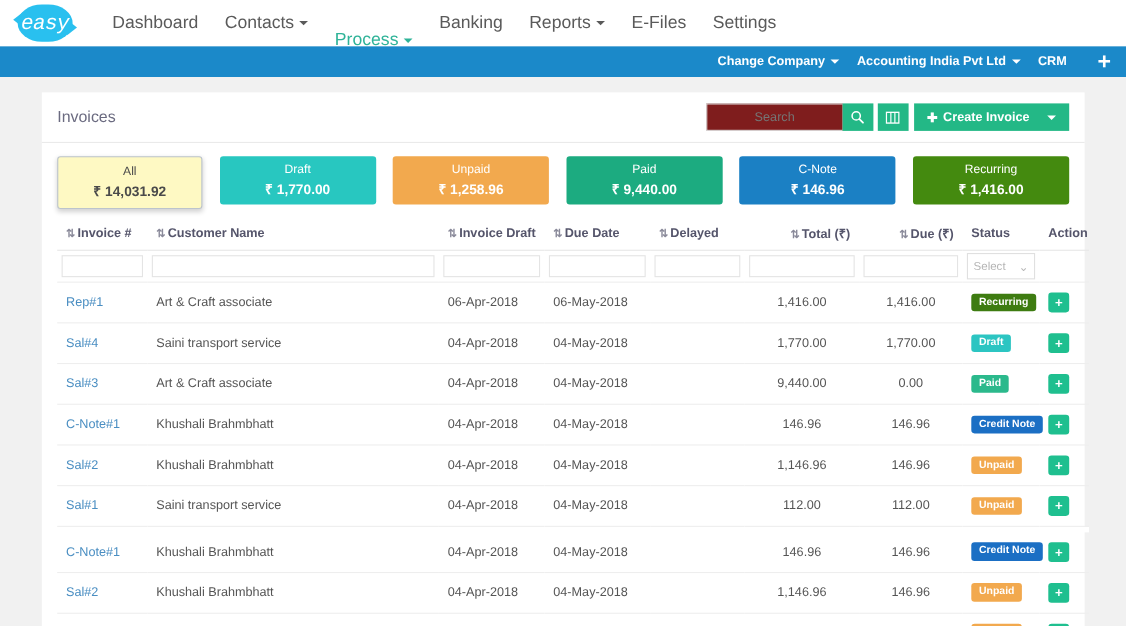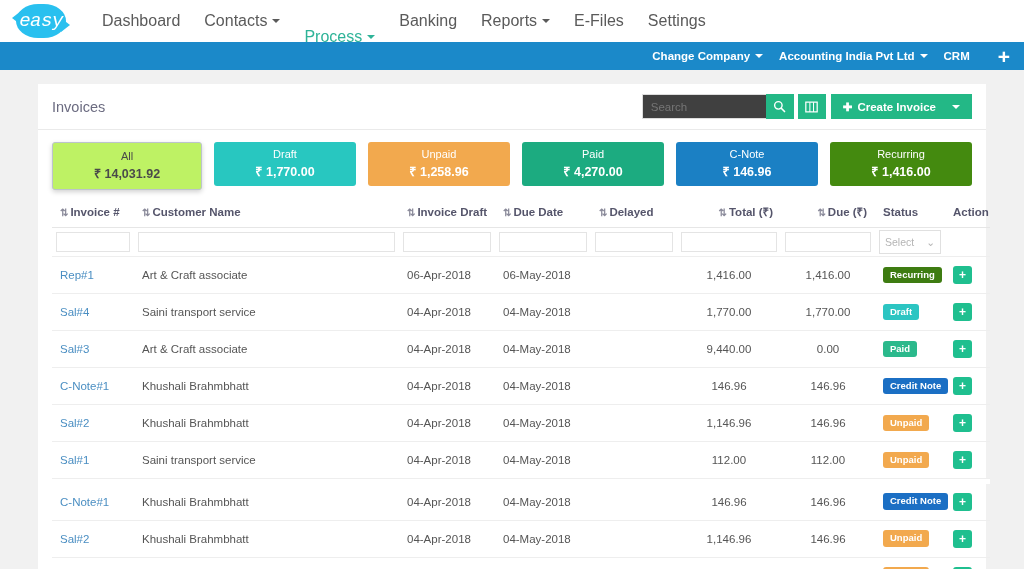--- a/index.html
+++ b/index.html
@@ -93,21 +93,22 @@
     display: flex; align-items: center; justify-content: space-between;
     padding: 0 14px;
   }
   .card-title { font-size: 14.5px; color: #6b6b80; }
 
   .head-tools { display: flex; align-items: center; }
   .search-input {
     width: 124px; height: 25px; border: 1px solid #ddd; border-right: none;
     font-size: 11.5px; color: #9a9a9a; padding: 0 8px;
     font-family: "Liberation Sans", sans-serif; outline: none;
-    background: #404040;
+    background: #7f1d1d;
+    text-align: center;
   }
   .btn-green {
     height: 25px; background: #23b886; border: none; color: #fff;
     display: flex; align-items: center; justify-content: center;
     cursor: pointer; font-size: 11.5px;
   }
   .btn-search { width: 28px; }
   .btn-grid { width: 28px; margin-left: 4px; }
   .btn-create {
     margin-left: 5px; padding: 0 12px; gap: 16px; font-weight: bold;
@@ -122,24 +123,24 @@
   }
   .scard {
     width: 142px; height: 44px; border-radius: 3px;
     display: flex; flex-direction: column; align-items: center;
     justify-content: center; gap: 3px; cursor: pointer;
     color: #ffffff;
   }
   .scard .s-label { font-size: 11px; font-weight: normal; }
   .scard .s-value { font-size: 12.5px; font-weight: bold; }
   .scard.sel {
-    background: #bef264; color: #4a4a4a;
+    background: #fef9c3; color: #4a4a4a;
     border: 1px solid #bcc4cc;
     box-shadow: 0 2px 5px rgba(0,0,0,0.18);
-    width: 150px; height: 48px;
+    width: 132px; height: 48px;
   }
 
   
   .tbl { width: 100%; border-collapse: collapse; table-layout: fixed; }
   .tbl th {
     font-size: 11.5px; color: #55556b; font-weight: bold;
     padding: 6px 8px 8px 8px; text-align: left;
     border-bottom: 1px solid #e6e6e6; white-space: nowrap;
   }
   .sortic { color: #8a8a9a; font-size: 10px; margin-right: 2px; }
@@ -270,21 +271,21 @@
         <div class="scard" style="background: rgb(40, 199, 192);">
           <div class="s-label">Draft</div>
           <div class="s-value">₹ 1,770.00</div>
         </div>
         <div class="scard" style="background: rgb(242, 169, 78);">
           <div class="s-label">Unpaid</div>
           <div class="s-value">₹ 1,258.96</div>
         </div>
         <div class="scard" style="background: rgb(28, 171, 128);">
           <div class="s-label">Paid</div>
-          <div class="s-value">₹ 4,270.00</div>
+          <div class="s-value">₹ 9,440.00</div>
         </div>
         <div class="scard" style="background: rgb(27, 128, 196);">
           <div class="s-label">C-Note</div>
           <div class="s-value">₹ 146.96</div>
         </div>
         <div class="scard" style="background: rgb(68, 138, 15);">
           <div class="s-label">Recurring</div>
           <div class="s-value">₹ 1,416.00</div>
         </div>
       </div>

